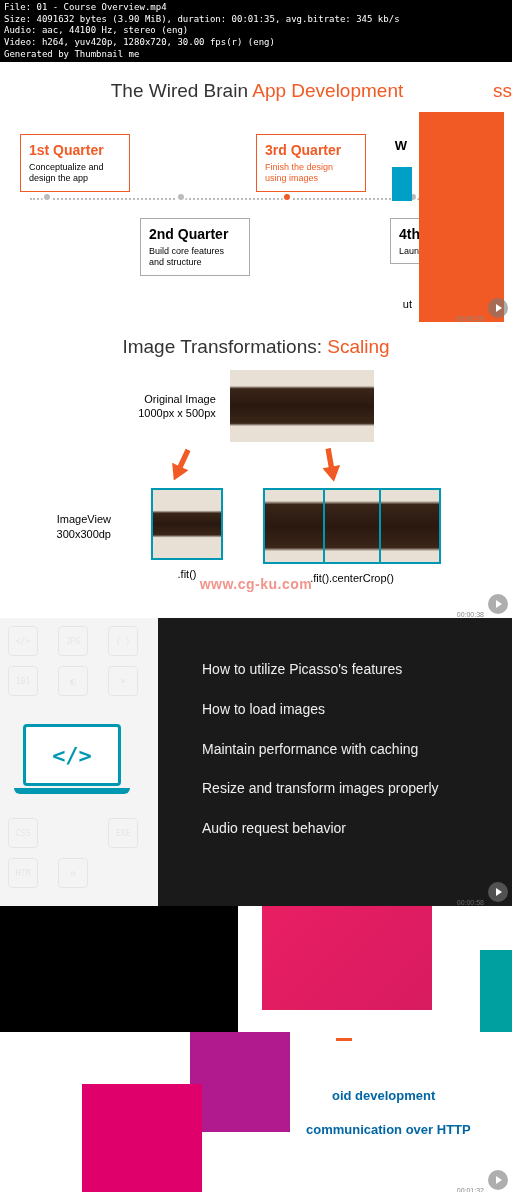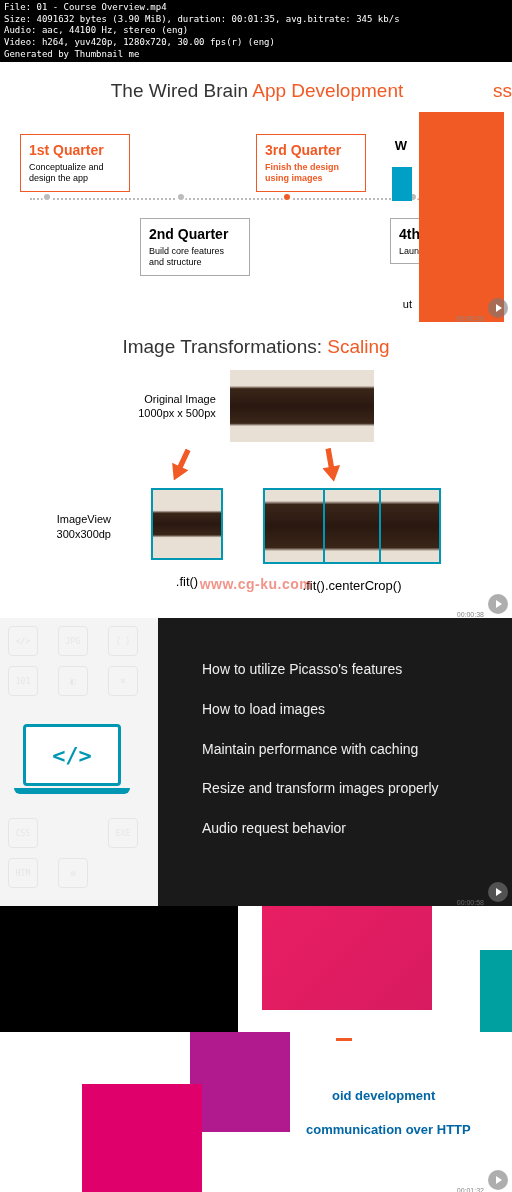--- a/index.html
+++ b/index.html
@@ -21,21 +21,21 @@
   .tl-dot.d2 { left: 156px; }
   .tl-dot.d3 { left: 262px; background: #f15a24; }
   .tl-dot.d4 { left: 388px; }
   .tl-card { position: absolute; border: 1px solid #aaa; background: #fff; padding: 6px 8px; width: 110px; font-size: 9px; line-height: 1.3; }
   .tl-card .qtitle { font-weight: bold; font-size: 14px; margin-bottom: 2px; }
   .tl-card.c1 { top: -6px; left: 0; border-color: #f15a24; }
   .tl-card.c1 .qtitle { color: #f15a24; }
   .tl-card.c2 { top: 78px; left: 120px; }
   .tl-card.c3 { top: -6px; left: 236px; border-color: #f15a24; background: #fff; }
   .tl-card.c3 .qtitle { color: #f15a24; }
-  .tl-card.c3 .qbody { color: #f15a24; font-weight: 700; }
+  .tl-card.c3 .qbody { color: #f15a24; font-weight: 400; }
   .tl-card.c4 { top: 78px; left: 370px; width: 60px; }
   .wo { position: absolute; top: 76px; right: 105px; font-size: 13px; font-weight: bold; }
   .teal-strip { position: absolute; top: 105px; right: 100px; width: 20px; height: 34px; background: #00a0c6; }
   .ut { position: absolute; top: 236px; right: 100px; font-size: 11px; }
   .play-badge { position: absolute; bottom: 4px; right: 4px; width: 20px; height: 20px; border-radius: 50%; background: rgba(120,120,120,0.6); display: flex; align-items: center; justify-content: center; }
   .play-badge::before { content: ''; border-left: 6px solid #fff; border-top: 4px solid transparent; border-bottom: 4px solid transparent; margin-left: 2px; }
   .timecode { position: absolute; bottom: 0; right: 28px; font-size: 7px; color: #888; }
   
   
   .panel2 { position: relative; background: #fff; height: 296px; }
@@ -49,21 +49,21 @@
   .arrow { width: 18px; height: 34px; background: #f15a24; clip-path: polygon(35% 0, 65% 0, 65% 55%, 100% 55%, 50% 100%, 0 55%, 35% 55%); }
   .arrow.left { transform: rotate(25deg); }
   .arrow.right { transform: rotate(-10deg); }
   .result-row { display: flex; align-items: flex-start; gap: 40px; justify-content: center; margin-left: -40px; }
   .label-col { width: 80px; font-size: 11px; text-align: right; line-height: 1.3; margin-top: 24px; }
   .res-box { display: flex; flex-direction: column; align-items: center; }
   .sq { width: 72px; height: 72px; border: 2px solid #0097b2; background: linear-gradient(180deg,#e8e0d4 0%,#e8e0d4 30%,#3a2518 34%,#2a1810 50%,#3a2518 66%,#e8e0d4 70%,#e8e0d4 100%); }
   .triple { display: flex; border: 2px solid #0097b2; }
   .triple .tc { width: 58px; height: 72px; background: linear-gradient(180deg,#e8e0d4 0%,#e8e0d4 15%,#3a2518 20%,#2a1810 50%,#3a2518 80%,#e8e0d4 85%,#e8e0d4 100%); }
   .triple .tc.mid { border-left: 2px solid #0097b2; border-right: 2px solid #0097b2; }
-  .capt { font-size: 13px; margin-top: 14px; }
+  .capt { font-size: 11px; margin-top: 8px; }
   .watermark { position: absolute; left: 0; right: 0; bottom: 26px; text-align: center; font-size: 14px; font-weight: bold; color: rgba(231,76,60,0.6); letter-spacing: 0.5px; pointer-events: none; }
   
   
   .panel3 { position: relative; display: flex; height: 288px; background: #1a1a1a; }
   .p3-left { width: 158px; background: #f4f4f4; position: relative; overflow: hidden; }
   .icon-grid { position: absolute; inset: 0; opacity: 0.25; }
   .laptop { position: absolute; left: 14px; top: 106px; width: 116px; height: 78px; }
   .lap-screen { width: 98px; height: 62px; border: 3px solid #0097b2; border-radius: 4px; margin: 0 auto; background: #fff; display: flex; align-items: center; justify-content: center; font-size: 22px; color: #0097b2; font-family: monospace; font-weight: bold; }
   .lap-base { width: 116px; height: 6px; background: #0097b2; border-radius: 0 0 6px 6px; margin-top: 2px; }
   .p3-right { flex: 1; padding: 42px 20px 0 28px; }

